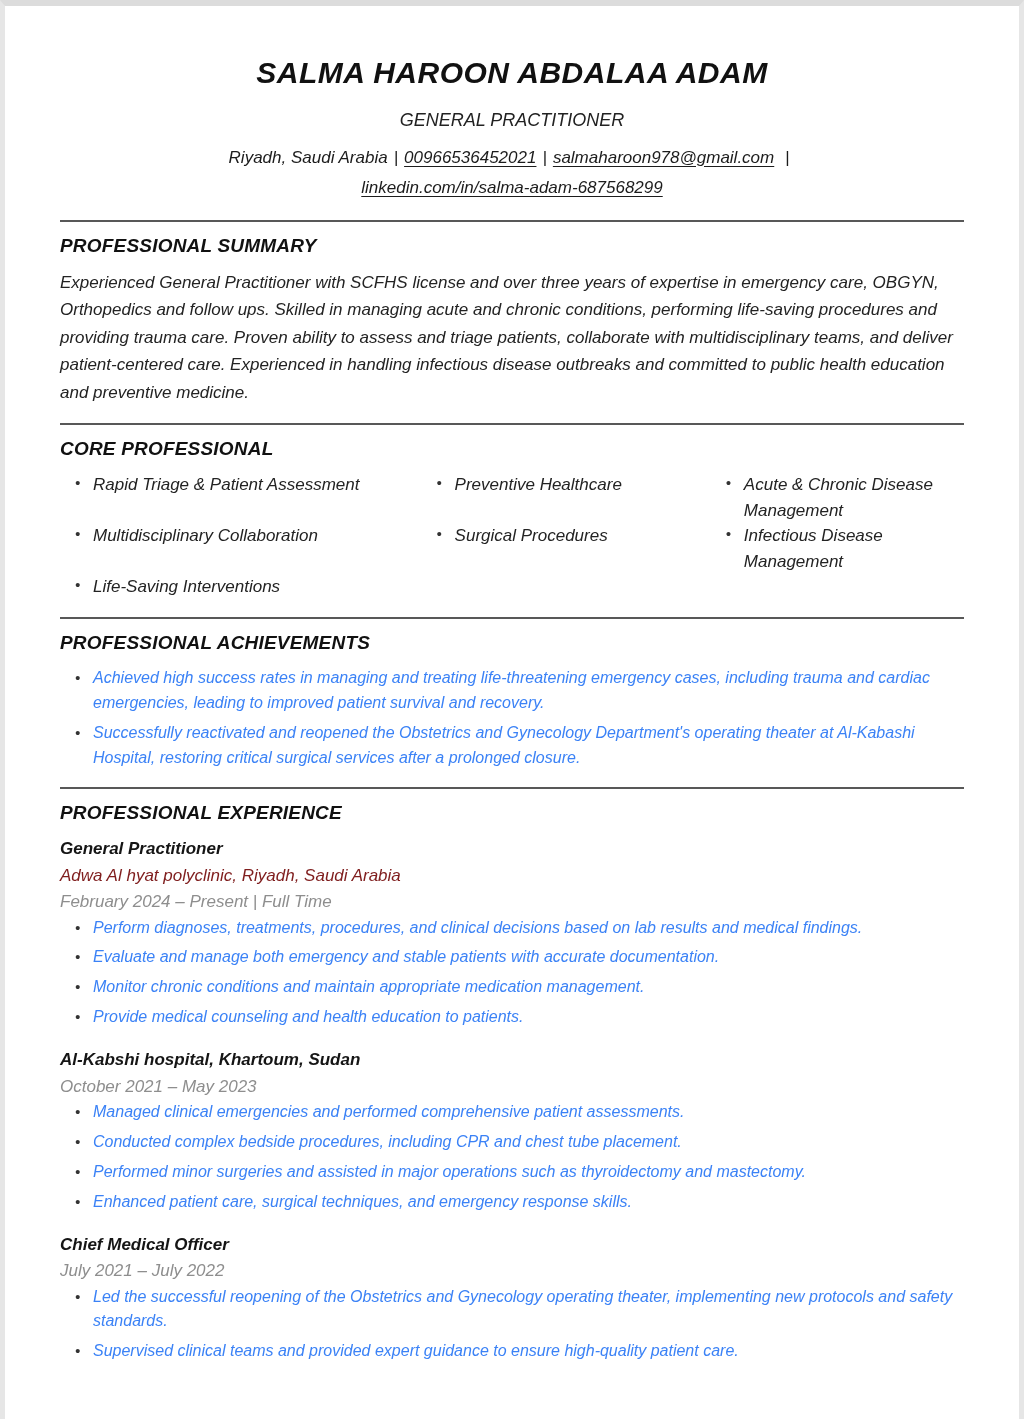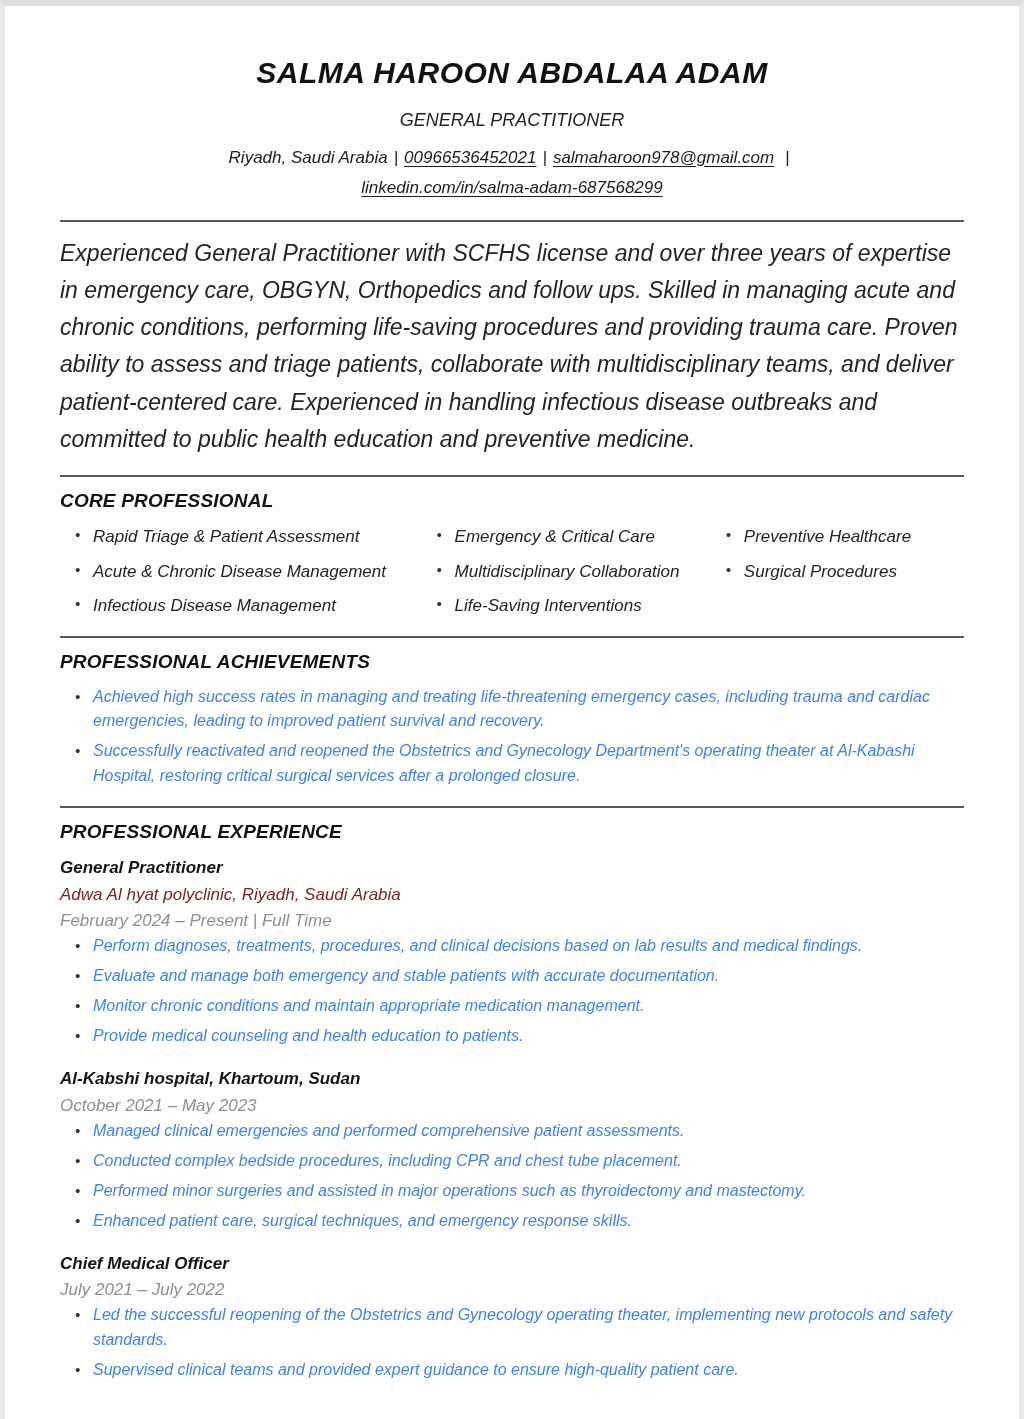--- a/index.html
+++ b/index.html
@@ -56,30 +56,29 @@
     padding-top: 13px;
   }
   .section-heading {
     font-size: 19px;
     font-weight: 700;
     color: #111;
     letter-spacing: 0.2px;
     margin: 0 0 12px 0;
   }
   .summary-text {
-    font-size: 23px;
+    font-size: 17px;
     line-height: 1.62;
     margin: 0;
     color: #232323;
   }
   
   .comp-grid {
     display: grid;
     grid-template-columns: 40% 32% 28%;
-    row-gap: 9px;
     font-size: 17px;
     color: #232323;
   }
   .bullet-item {
     position: relative;
     padding-left: 33px;
     line-height: 1.5;
   }
   .bullet-item::before {
     content: "\2022";
@@ -120,30 +119,30 @@
       <div>
         <span>Riyadh, Saudi Arabia</span><span class="sep">|</span><span class="link">00966536452021</span><span class="sep">|</span><span class="link">salmaharoon978@gmail.com</span> <span class="sep">|</span>
       </div>
       <div>
         <span class="link">linkedin.com/in/salma-adam-687568299</span>
       </div>
     </div>
   </div>
 
   <div class="section">
+    <h2 class="section-heading">PROFESSIONAL SUMMARY</h2>
     <p class="summary-text">Experienced General Practitioner with SCFHS license and over three years of expertise in emergency care, OBGYN, Orthopedics and follow ups. Skilled in managing acute and chronic conditions, performing life-saving procedures and providing trauma care. Proven ability to assess and triage patients, collaborate with multidisciplinary teams, and deliver patient-centered care. Experienced in handling infectious disease outbreaks and committed to public health education and preventive medicine.</p>
   </div>
 
   <div class="section">
     <h2 class="section-heading">CORE PROFESSIONAL</h2>
     <div class="comp-grid">
 
         <div class="bullet-item">Rapid Triage &amp; Patient Assessment</div>
 
-        <div class="bullet-item">Emergency &amp; Critical Care</div>
 
         <div class="bullet-item">Preventive Healthcare</div>
 
         <div class="bullet-item">Acute &amp; Chronic Disease Management</div>
 
         <div class="bullet-item">Multidisciplinary Collaboration</div>
 
         <div class="bullet-item">Surgical Procedures</div>
 
 

